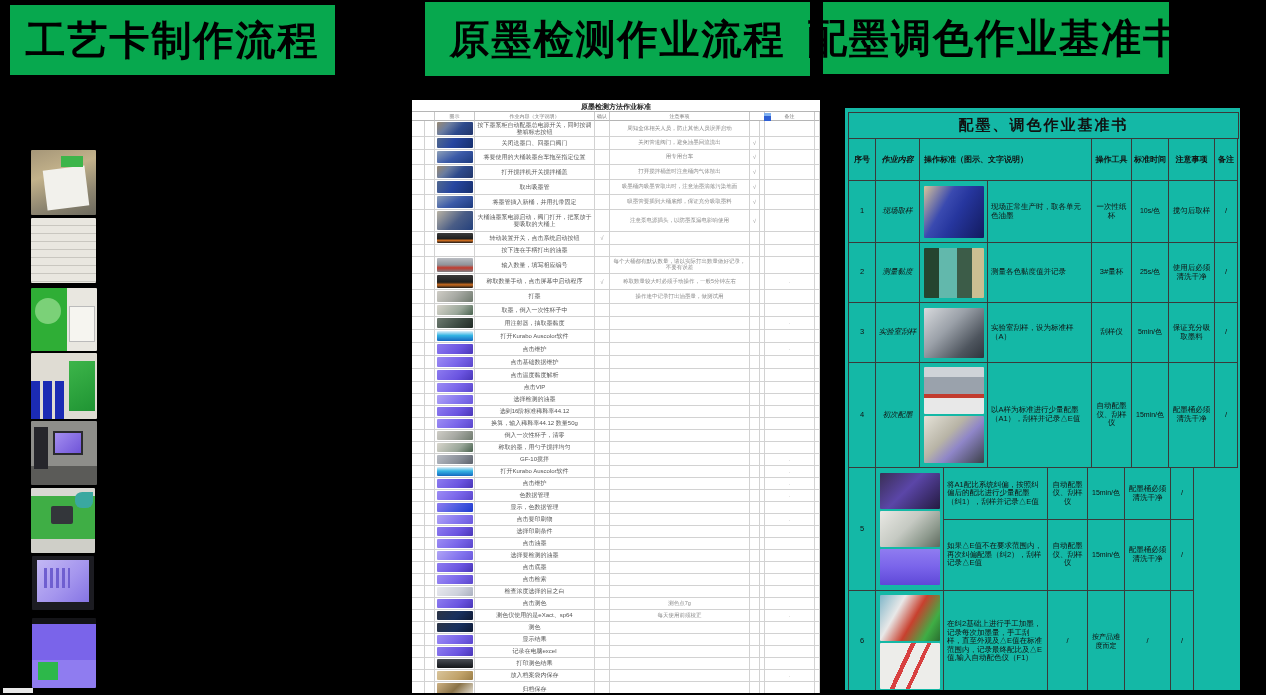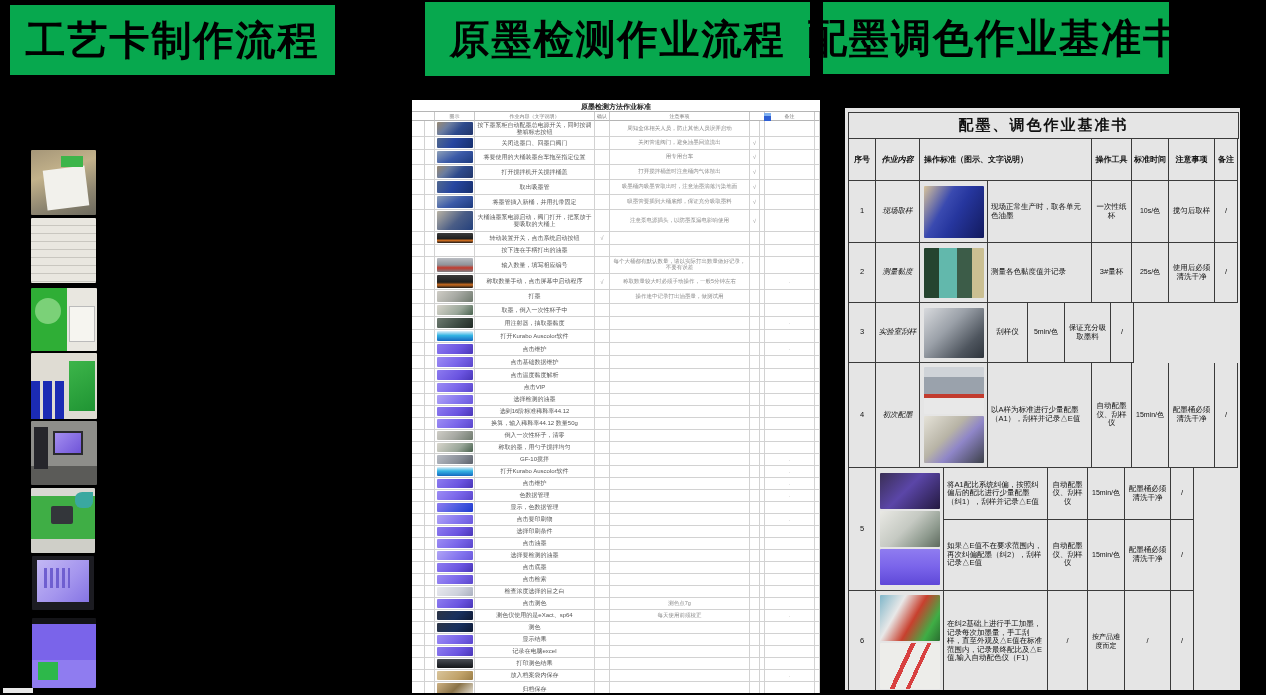--- a/index.html
+++ b/index.html
@@ -59,21 +59,21 @@
   .cstep{width:120px;font-size:6px;color:#555;text-align:center;line-height:1.05;padding:0 2px;}
   .cchk{width:15px;font-size:6px;color:#999;}
   .cnote{width:140px;font-size:5.5px;color:#8a8a8a;text-align:center;line-height:1.05;padding:0 2px;}
   .ct1{width:10px;font-size:5.5px;color:#999;}
   .ct2{width:5px;}
   .crmk{width:50px;font-size:6px;color:#aaa;}
   .cedge{width:5px;border-right:none;}
   .th{width:36px;border-radius:1px;}
 
   
-  .rsheet{position:absolute;left:845px;top:108px;width:395px;height:582px;background:#e5e5e5;overflow:hidden;}
+  .rsheet{position:absolute;left:845px;top:108px;width:395px;height:582px;background:#14b8a6;overflow:hidden;}
   .rt{position:absolute;left:3px;top:4px;width:390px;border-left:1px solid #3a3a3a;border-top:1px solid #3a3a3a;}
   .rt-title{height:26px;box-sizing:border-box;border-right:1px solid #3a3a3a;border-bottom:1px solid #3a3a3a;
        display:flex;align-items:center;justify-content:center;font-size:15px;font-weight:bold;color:#111;letter-spacing:2px;}
   .rt-row{display:flex;}
   .rc{box-sizing:border-box;border-right:1px solid #3a3a3a;border-bottom:1px solid #3a3a3a;
       display:flex;align-items:center;justify-content:center;text-align:center;overflow:hidden;
       font-size:7.5px;color:#111;line-height:1.15;padding:1px;}
   .w-no{width:27px;}.w-name{width:44px;font-style:italic;}.w-img{width:68px;flex-direction:column;gap:2px;}
   .w-std{width:104px;justify-content:flex-start;text-align:left;padding:2px 3px;}
   .w-tool{width:40px;}.w-time{width:37px;font-size:7px;}.w-care{width:46px;}.w-rmk{width:23px;}
@@ -834,20 +834,21 @@
         <div class="rc w-care">使用后必须清洗干净</div>
         <div class="rc w-rmk">/</div>
       </div>
 
       <div class="rt-row" style="height:60px">
         <div class="rc w-no">3</div>
         <div class="rc w-name">实验室刮样</div>
         <div class="rc w-img">
           <div class="rimg img-scrape" style="height:50px"></div>
         </div>
+        <div class="rc w-std">实验室刮样，设为标准样（A）</div>
         <div class="rc w-tool">刮样仪</div>
         <div class="rc w-time">5min/色</div>
         <div class="rc w-care">保证充分吸取墨料</div>
         <div class="rc w-rmk">/</div>
       </div>
 
       <div class="rt-row" style="height:105px">
         <div class="rc w-no">4</div>
         <div class="rc w-name">初次配墨</div>
         <div class="rc w-img">

